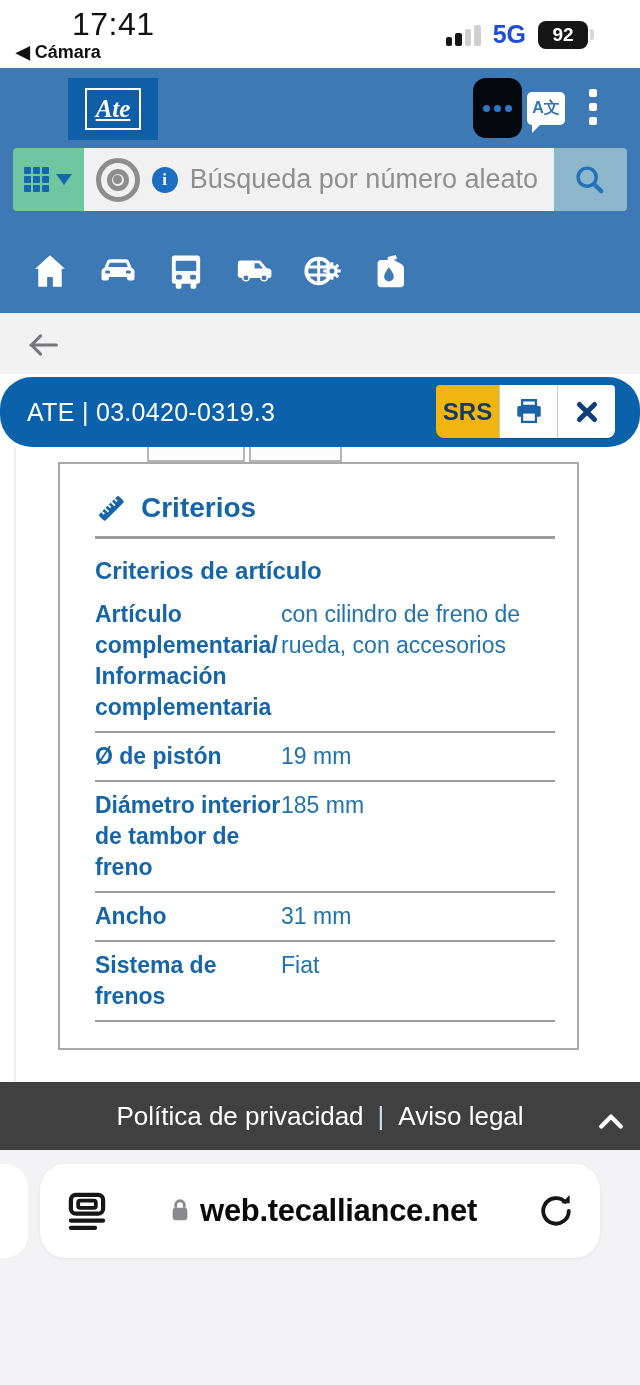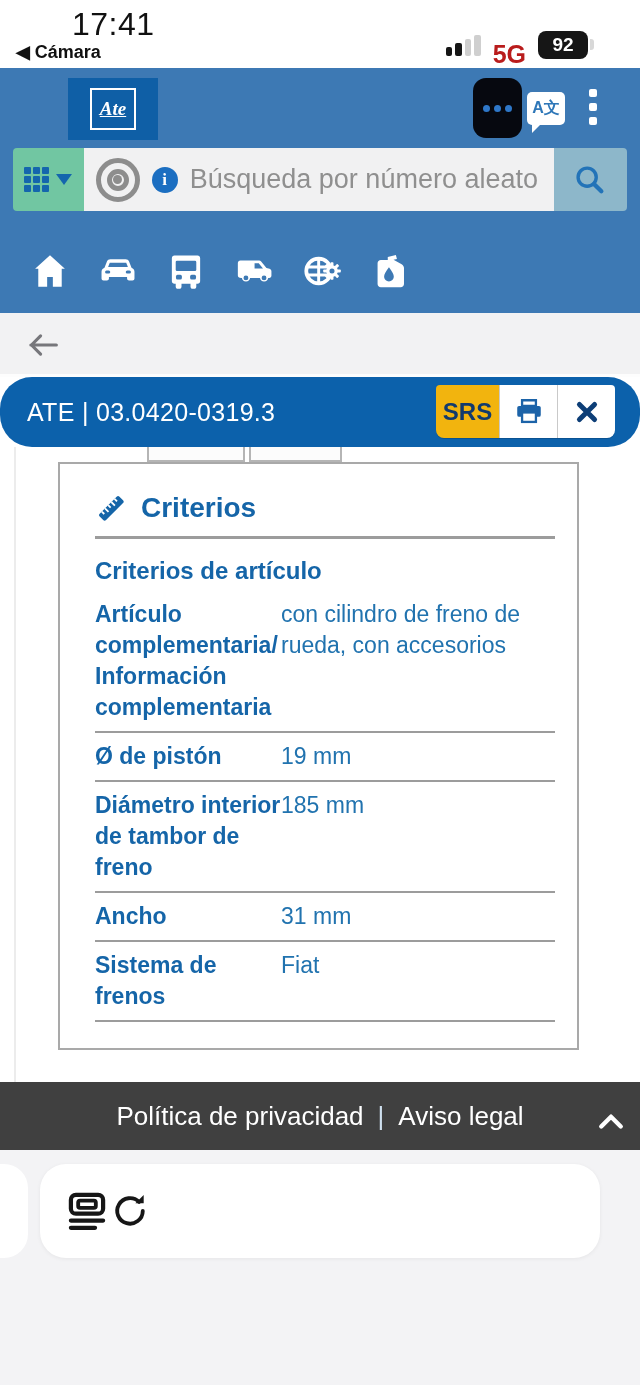--- a/index.html
+++ b/index.html
@@ -13,33 +13,33 @@
 
   
   .status-bar { top:0; left:0; width:640px; height:68px; background:#fff; }
   .time { left:72px; top:6px; font-size:32px; font-weight:400; color:#111; letter-spacing:.5px; }
   .camera-return { left:16px; top:41px; font-size:18px; font-weight:700; color:#111; }
   .status-right { top:20px; right:46px; display:flex; align-items:center; gap:12px; }
   .sig-bars { display:flex; align-items:flex-end; gap:3px; height:22px; }
   .sig-bars i { display:block; width:6.5px; border-radius:2px; background:#cfcfcf; }
   .sig-bars i.on { background:#161616; }
   .b1{height:9px}.b2{height:13px}.b3{height:17px}.b4{height:21px}
-  .net-label { font-size:25px; font-weight:700; color:#b91c1c;margin-top:20px; }
+  .net-label { font-size:25px; font-weight:700; color:#1d4ed8; }
   .battery { display:flex; align-items:center; }
   .battery-body { width:50px; height:28px; background:#161616; border-radius:8px;
     color:#fff; font-size:19px; font-weight:700; display:flex; align-items:center; justify-content:center; }
   .battery-nub { width:4px; height:11px; background:#d8d8d8; border-radius:0 3px 3px 0; margin-left:2px; }
 
   
   .app-header { top:68px; left:0; width:640px; height:245px; background:#3d79b4; }
   .brand-logo { left:68px; top:10px; width:90px; height:62px; background:#0f5fa6;
     display:flex; align-items:center; justify-content:center; }
-  .brand-logo-inner { width:46px; height:42px; border:2.5px solid #fff;
+  .brand-logo-inner { width:56px; height:42px; border:2.5px solid #fff;
     display:flex; align-items:center; justify-content:center;
-    color:#fff; font-style:italic; font-weight:700; font-size:19px;
+    color:#fff; font-style:italic; font-weight:700; font-size:25px;
     font-family:"Liberation Serif", serif; text-decoration:underline; }
   .black-pill { left:473px; top:10px; width:49px; height:60px; background:#06080f; border-radius:13px;
     display:flex; align-items:center; justify-content:center; gap:4px; }
   .black-pill i { width:7px; height:7px; border-radius:50%; background:#2e77c8; display:block; }
   .translate-btn { left:527px; top:24px; width:38px; height:33px; background:#fff; border-radius:5px;
     display:flex; align-items:center; justify-content:center;
     color:#2e77b8; font-weight:700; font-size:16px; }
   .translate-btn::after { content:""; position:absolute; left:5px; bottom:-8px;
     border-left:10px solid #fff; border-bottom:10px solid transparent; }
   .menu-dots { left:589px; top:21px; display:flex; flex-direction:column; gap:6px; }
@@ -328,20 +328,27 @@
   </div>
 
   <div class="abs safari">
     <div class="abs pill-fragment"></div>
     <div class="abs address-pill">
       <svg width="46" height="46" viewBox="0 0 24 24">
         <rect x="3.6" y="3.6" width="16.8" height="9.8" rx="2.6" fill="none" stroke="#161616" stroke-width="2.2"></rect>
         <rect x="7.4" y="6.6" width="9.2" height="3.8" rx="1" fill="none" stroke="#161616" stroke-width="2"></rect>
         <path d="M3.6 17h16.8M3.6 20.8h12.6" stroke="#161616" stroke-width="2.2" stroke-linecap="round"></path>
       </svg>
+      <div class="url-center">
+        <svg width="22" height="28" viewBox="0 0 20 26">
+          <path d="M6 10V7.5a4 4 0 0 1 8 0V10" fill="none" stroke="#8a8a8e" stroke-width="2.6"></path>
+          <rect x="3.2" y="10" width="13.6" height="11.5" rx="2.6" fill="#8a8a8e"></rect>
+        </svg>
+        <span class="url-text">web.tecalliance.net</span>
+      </div>
       <svg width="40" height="40" viewBox="0 0 26 26">
         <path d="M21.3 13a8.3 8.3 0 1 1-2.4-5.9" fill="none" stroke="#161616" stroke-width="2.5" stroke-linecap="round"></path>
         <path d="M21.9 2.6v5.4h-5.4z" fill="#161616"></path>
       </svg>
     </div>
 
   </div>
 
 </div>
 

